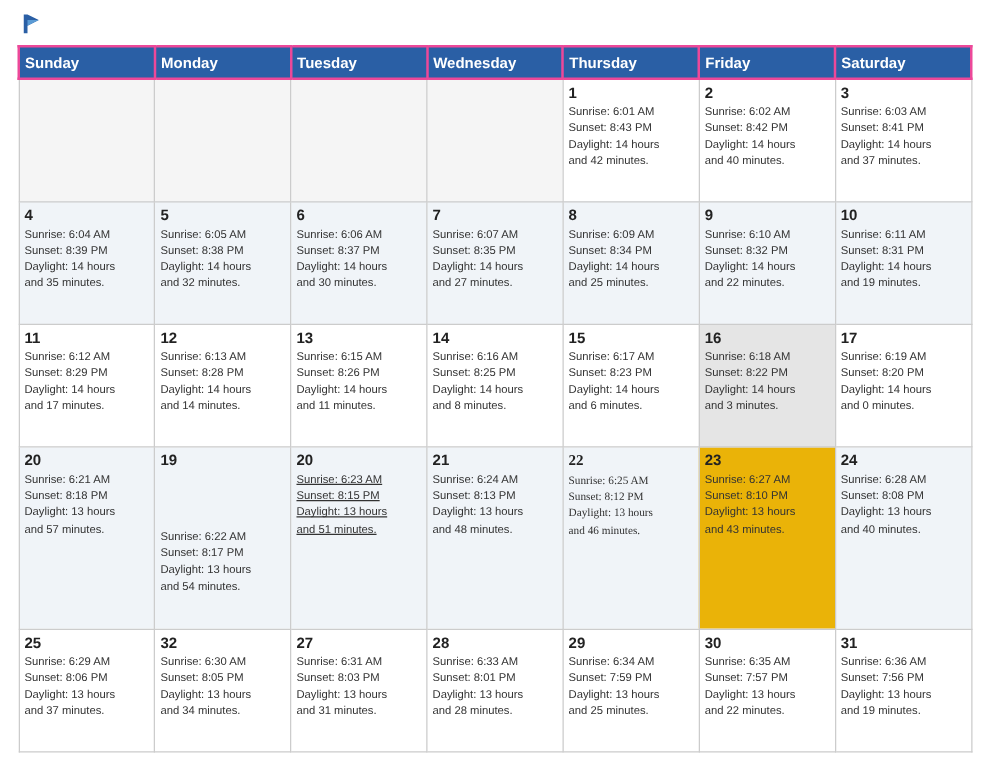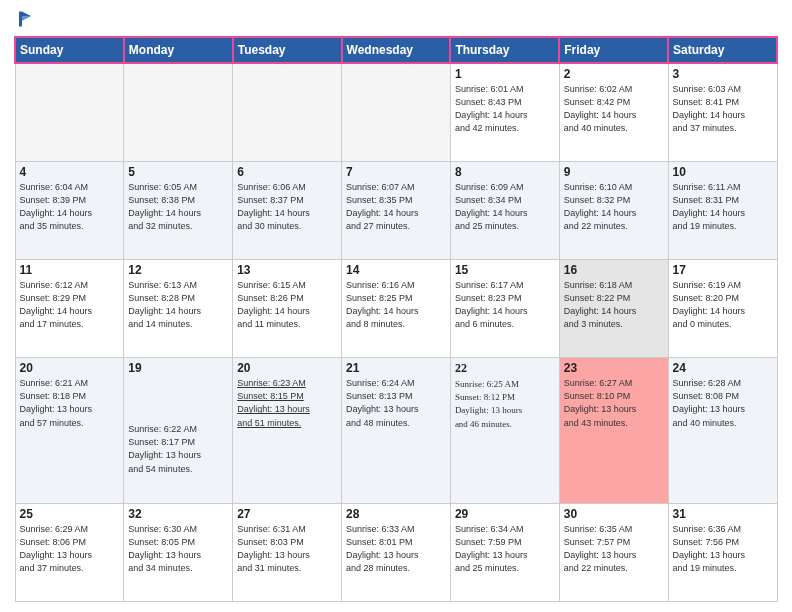--- a/index.html
+++ b/index.html
@@ -286,21 +286,21 @@
 Daylight: 13 hours
 and 48 minutes.</div>
           </td>
           <td style="background: rgb(240, 244, 248); font-family: Liberation Serif, serif;">
             <span class="day-num">22</span>
             <div class="day-info" style="white-space: pre-line;">Sunrise: 6:25 AM
 Sunset: 8:12 PM
 Daylight: 13 hours
 and 46 minutes.</div>
           </td>
-          <td style="background: #fca5a5; margin-top: 40px;">
+          <td style="background: #eab308; margin-top: 40px;">
             <span class="day-num">23</span>
             <div class="day-info" style="white-space: pre-line;">Sunrise: 6:27 AM
 Sunset: 8:10 PM
 Daylight: 13 hours
 and 43 minutes.</div>
           </td>
           <td style="background: rgb(240, 244, 248);">
             <span class="day-num">24</span>
             <div class="day-info" style="white-space: pre-line;">Sunrise: 6:28 AM
 Sunset: 8:08 PM

